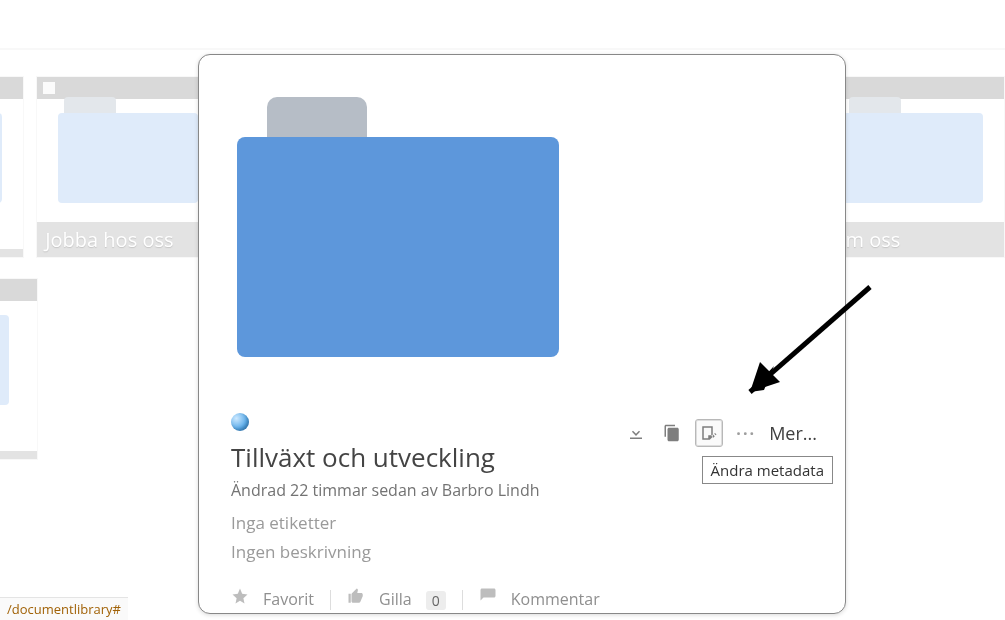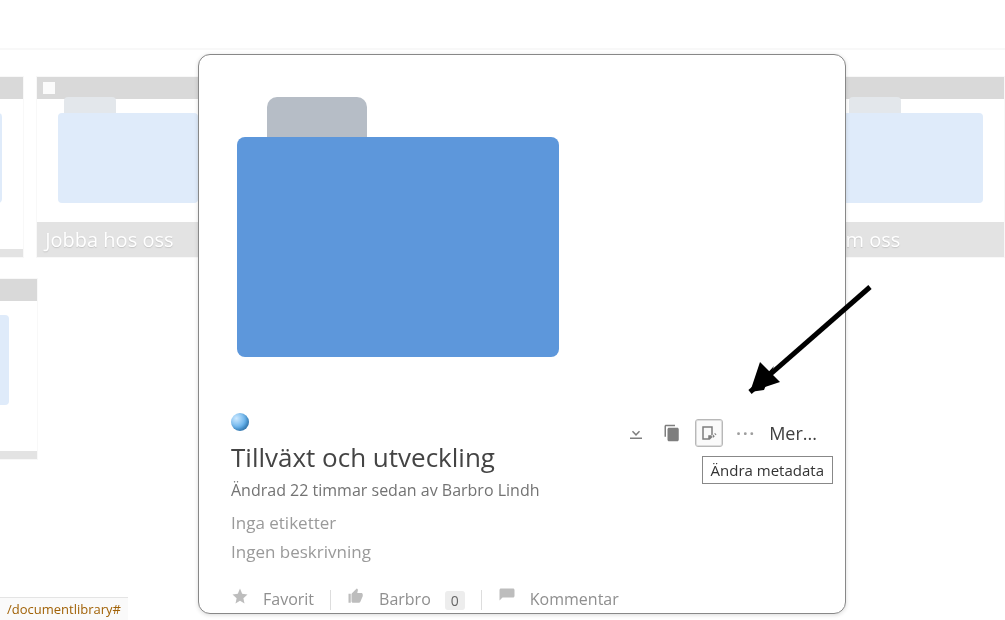--- a/index.html
+++ b/index.html
@@ -332,21 +332,21 @@
           <path d="M12 2l2.9 6.9L22 10l-5.5 4.9L18 22l-6-3.6L6 22l1.5-7.1L2 10l7.1-1.1z"></path>
         </svg>
     </span>
     <span>Favorit</span>
     <span class="sep"></span>
     <span>
       <svg width="18" height="18" viewBox="0 0 24 24" fill="#bdbdbd">
           <path d="M2 21h3V9H2v12zm19-11c0-1.1-.9-2-2-2h-5.3l.8-3.8v-.3c0-.4-.2-.8-.4-1.1L13 2 6.6 8.4C6.2 8.8 6 9.3 6 9.8V19c0 1.1.9 2 2 2h8c.8 0 1.5-.5 1.8-1.2l3-7c.1-.3.2-.5.2-.8v-2z"></path>
         </svg>
     </span>
-    <span>Barbro</span>
+    <span>Gilla</span>
     <span class="badge">0</span>
     <span class="sep"></span>
     <span>
       <svg width="18" height="18" viewBox="0 0 24 24" fill="#bdbdbd">
           <path d="M20 2H4c-1.1 0-2 .9-2 2v14l4-4h14c1.1 0 2-.9 2-2V4c0-1.1-.9-2-2-2z"></path>
         </svg>
     </span>
     <span>Kommentar</span>
   </div>
 

